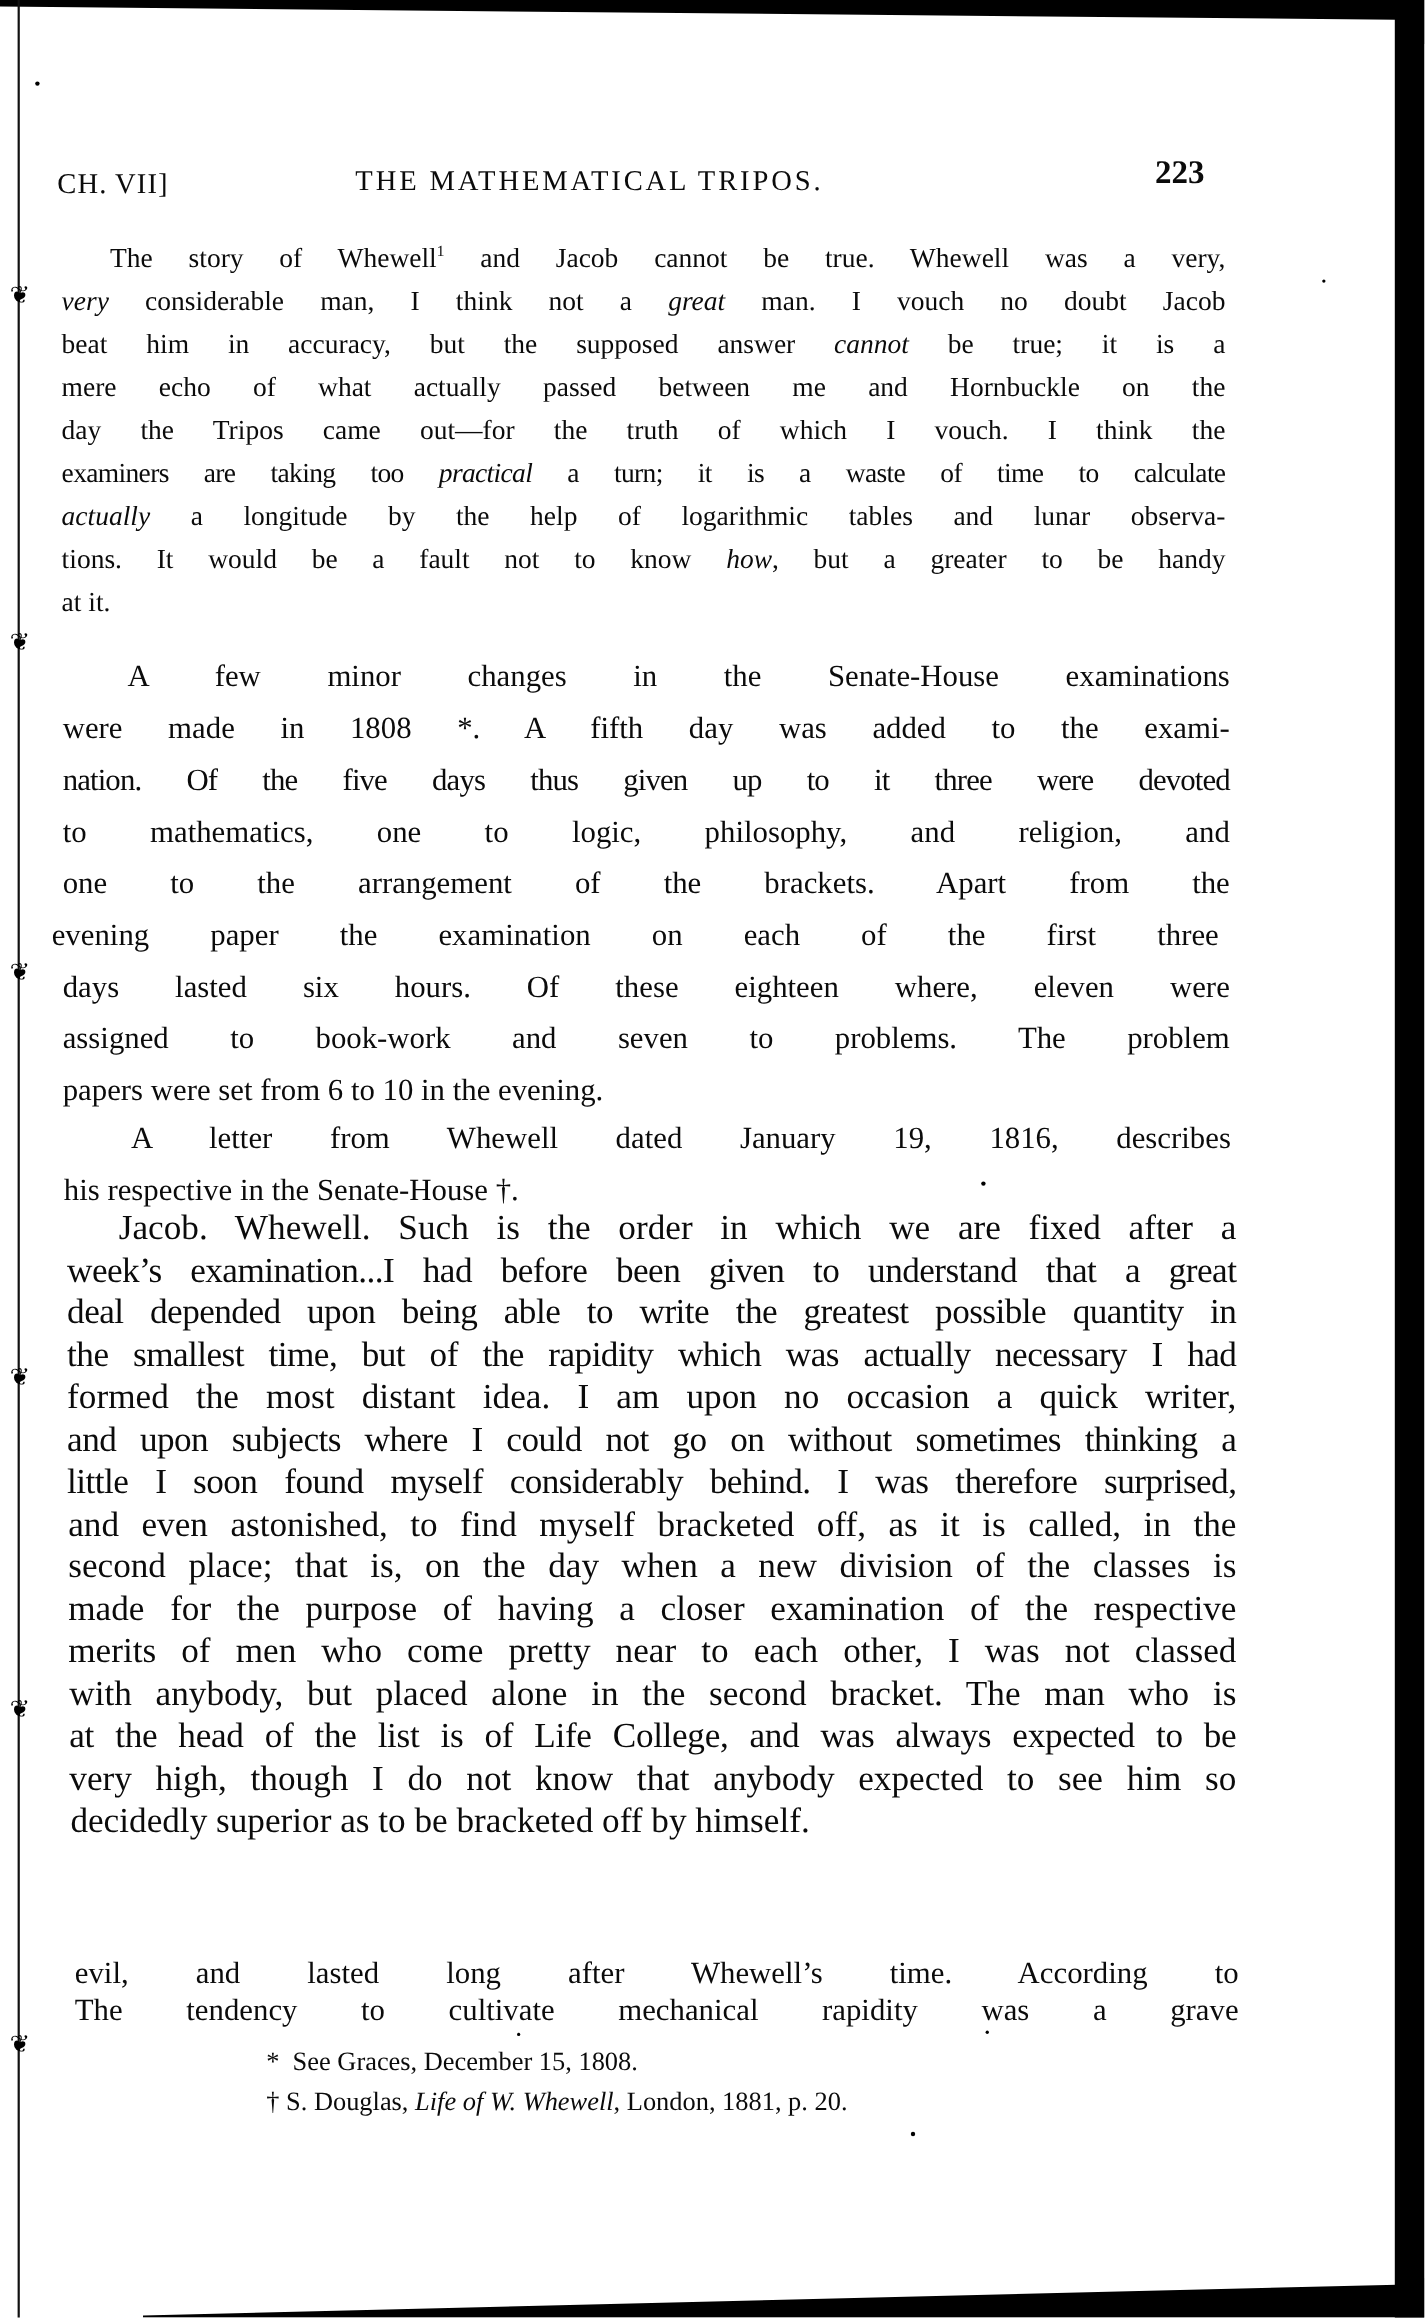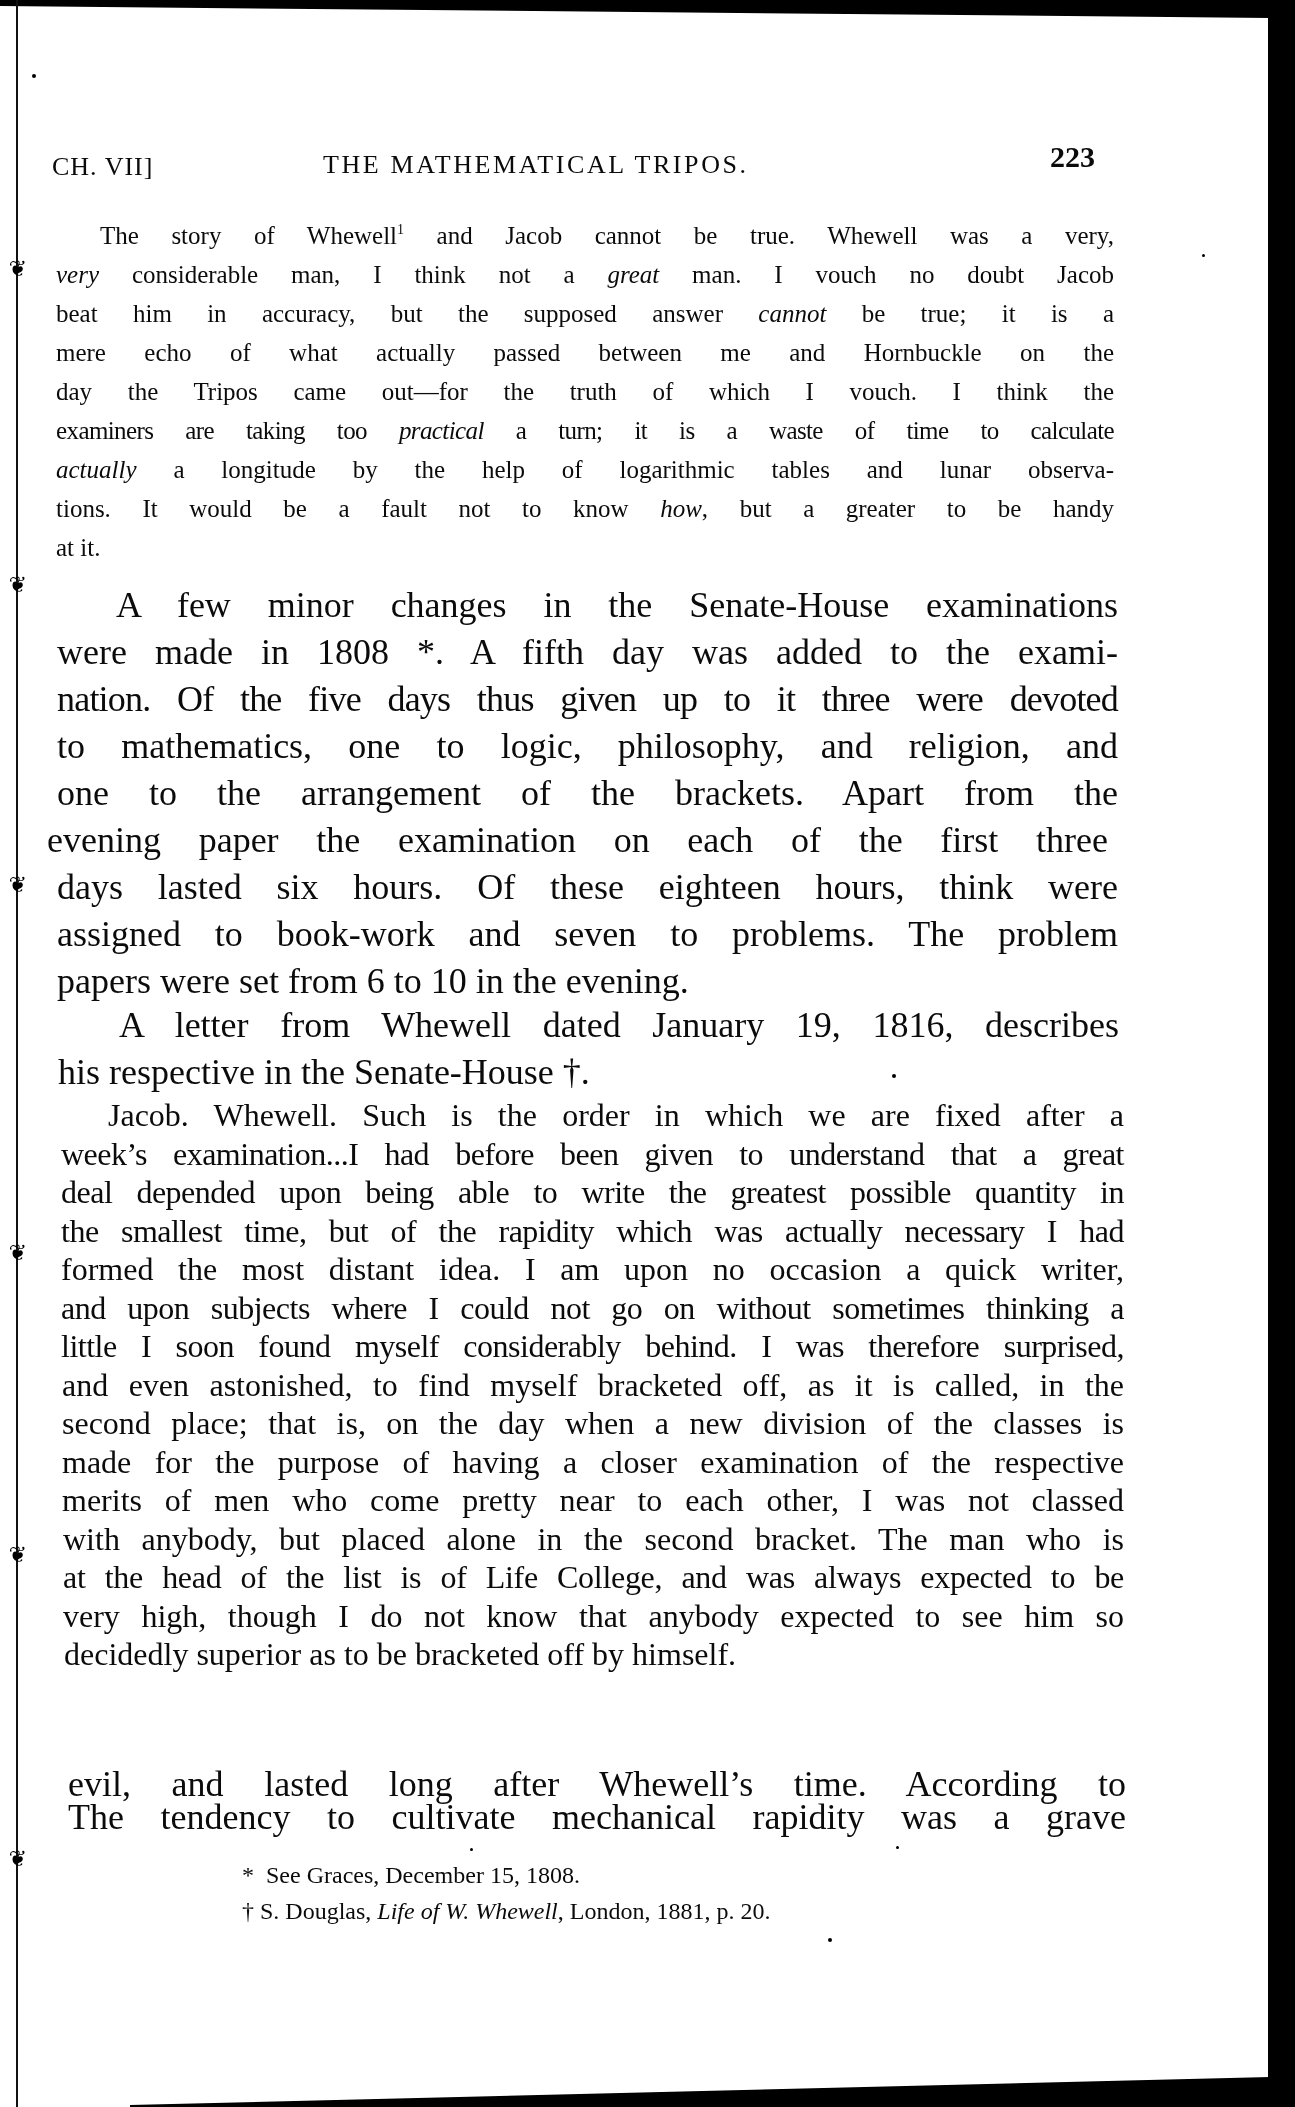--- a/index.html
+++ b/index.html
@@ -62,21 +62,21 @@
     
     .line {
       position: absolute;
       white-space: nowrap;
       font-family: "Liberation Serif", "DejaVu Serif", serif;
       text-align: justify;
       text-align-last: justify;
     }
     .line.last { text-align-last: left; }
     .sm  { font-size: 25px; }
-    .lg  { font-size: 36px; }
+    .lg  { font-size: 28px; margin-top: 16px; }
     .qt  { font-size: 32px; }
     .fn  { font-size: 24px; margin-left: 44px; }
     .it  { font-style: italic; }
     .sup { font-size: 14px; vertical-align: 10px; }
   </style>
 </head>
 <body>
 
 <div class="frame-top"></div>
 <div class="frame-right"></div>
@@ -113,21 +113,21 @@
   <div class="line sm last" style="left:56px; top:534px">at it.</div>
 </div>
 
 <div>
   <div class="line lg" style="left:116px; top:584px; width:1002px">A few minor changes in the Senate-House examinations</div>
   <div class="line lg" style="left:57px; top:631px; width:1061px">were made in 1808 *.  A fifth day was added to the exami-</div>
   <div class="line lg" style="left:57px; top:678px; width:1061px; letter-spacing:-0.8px">nation.  Of the five days thus given up to it three were devoted</div>
   <div class="line lg" style="left:57px; top:725px; width:1061px">to mathematics, one to logic, philosophy, and religion, and</div>
   <div class="line lg" style="left:57px; top:772px; width:1061px">one to the arrangement of the brackets.  Apart from the</div>
   <div class="line lg" style="left:47px; top:819px; width:1061px">evening paper the examination on each of the first three</div>
-  <div class="line lg" style="left:57px; top:866px; width:1061px">days lasted six hours.  Of these eighteen hours, think were</div>
+  <div class="line lg" style="left:57px; top:866px; width:1061px">days lasted six hours.  Of these eighteen where, eleven were</div>
   <div class="line lg" style="left:57px; top:913px; width:1061px">assigned to book-work and seven to problems.  The problem</div>
   <div class="line lg last" style="left:57px; top:960px">papers were set from 6 to 10 in the evening.</div>
 </div>
 
 <div>
   <div class="line lg" style="left:119px; top:1004px; width:1000px">A letter from Whewell dated January 19, 1816, describes</div>
   <div class="line lg last" style="left:58px; top:1051px">his respective in the Senate-House †.</div>
 </div>
 
 <div>

